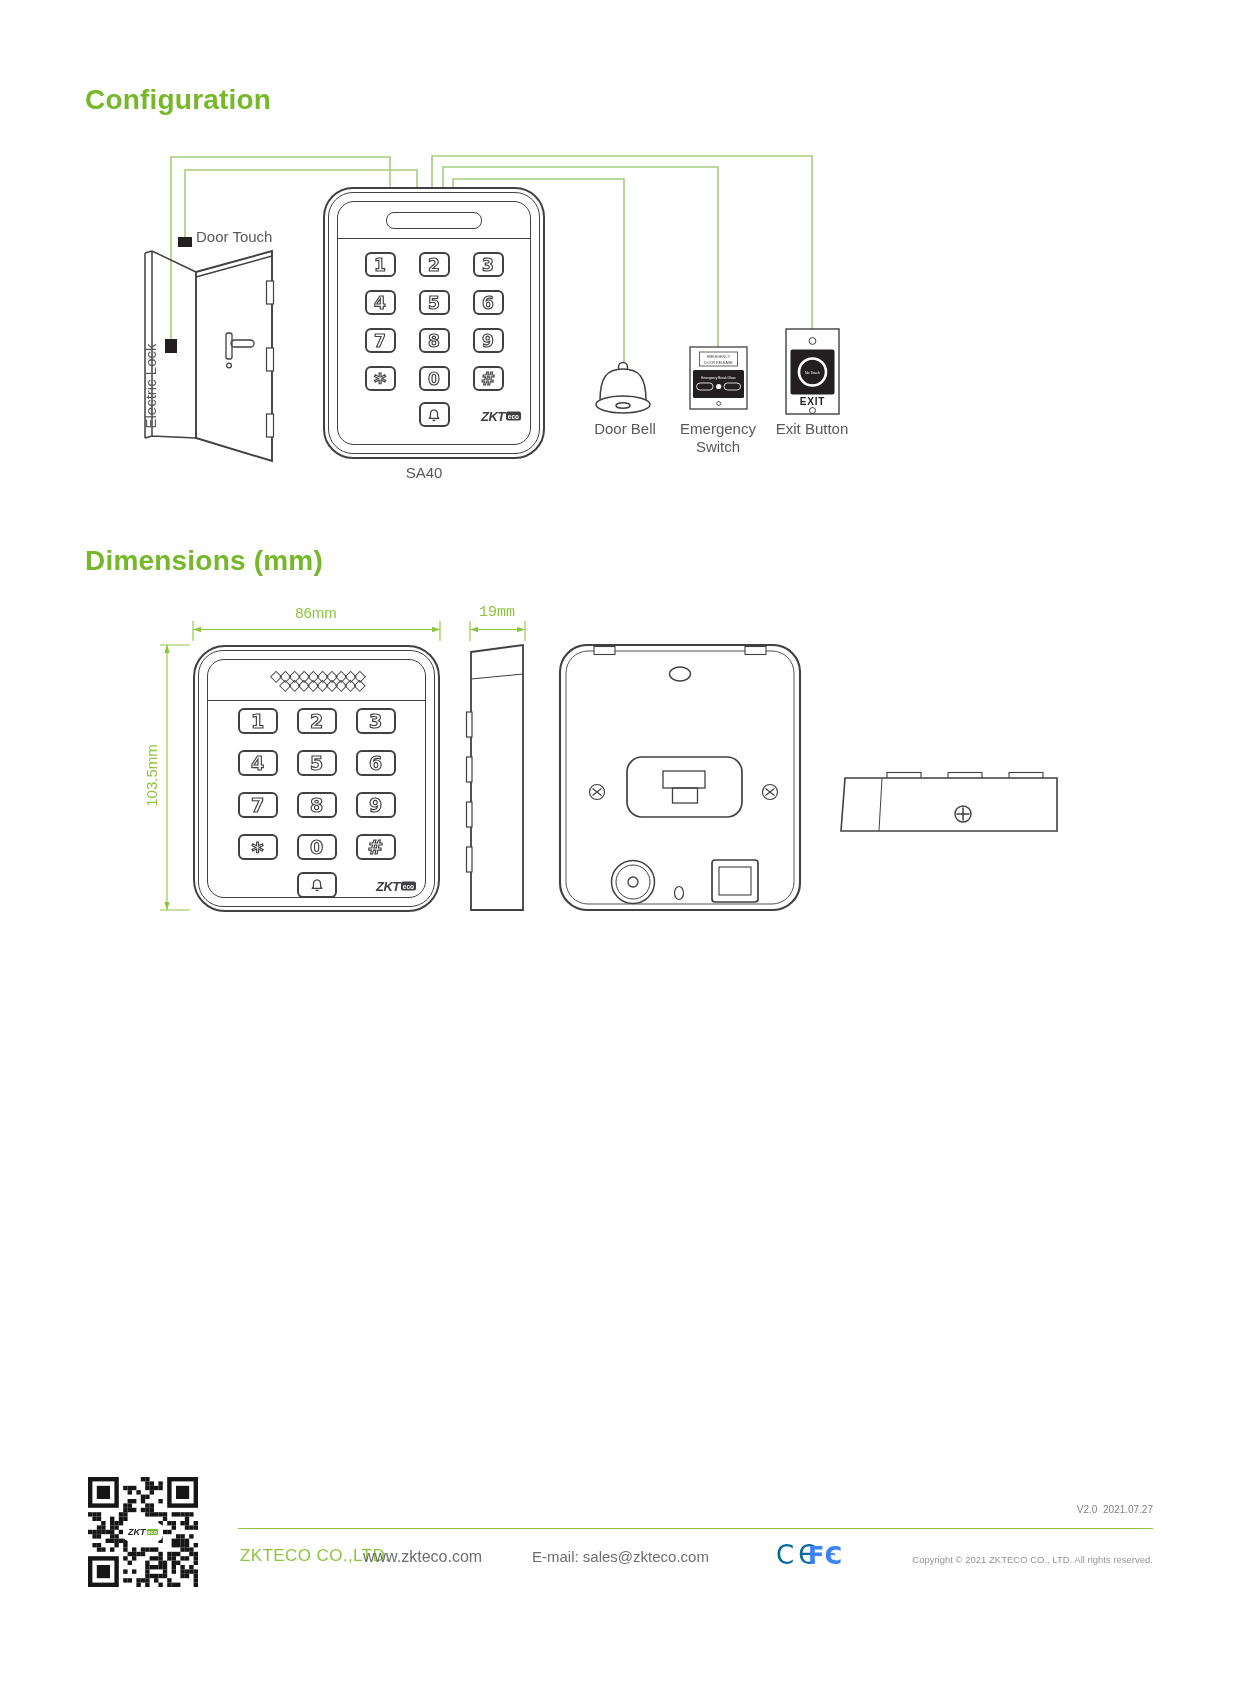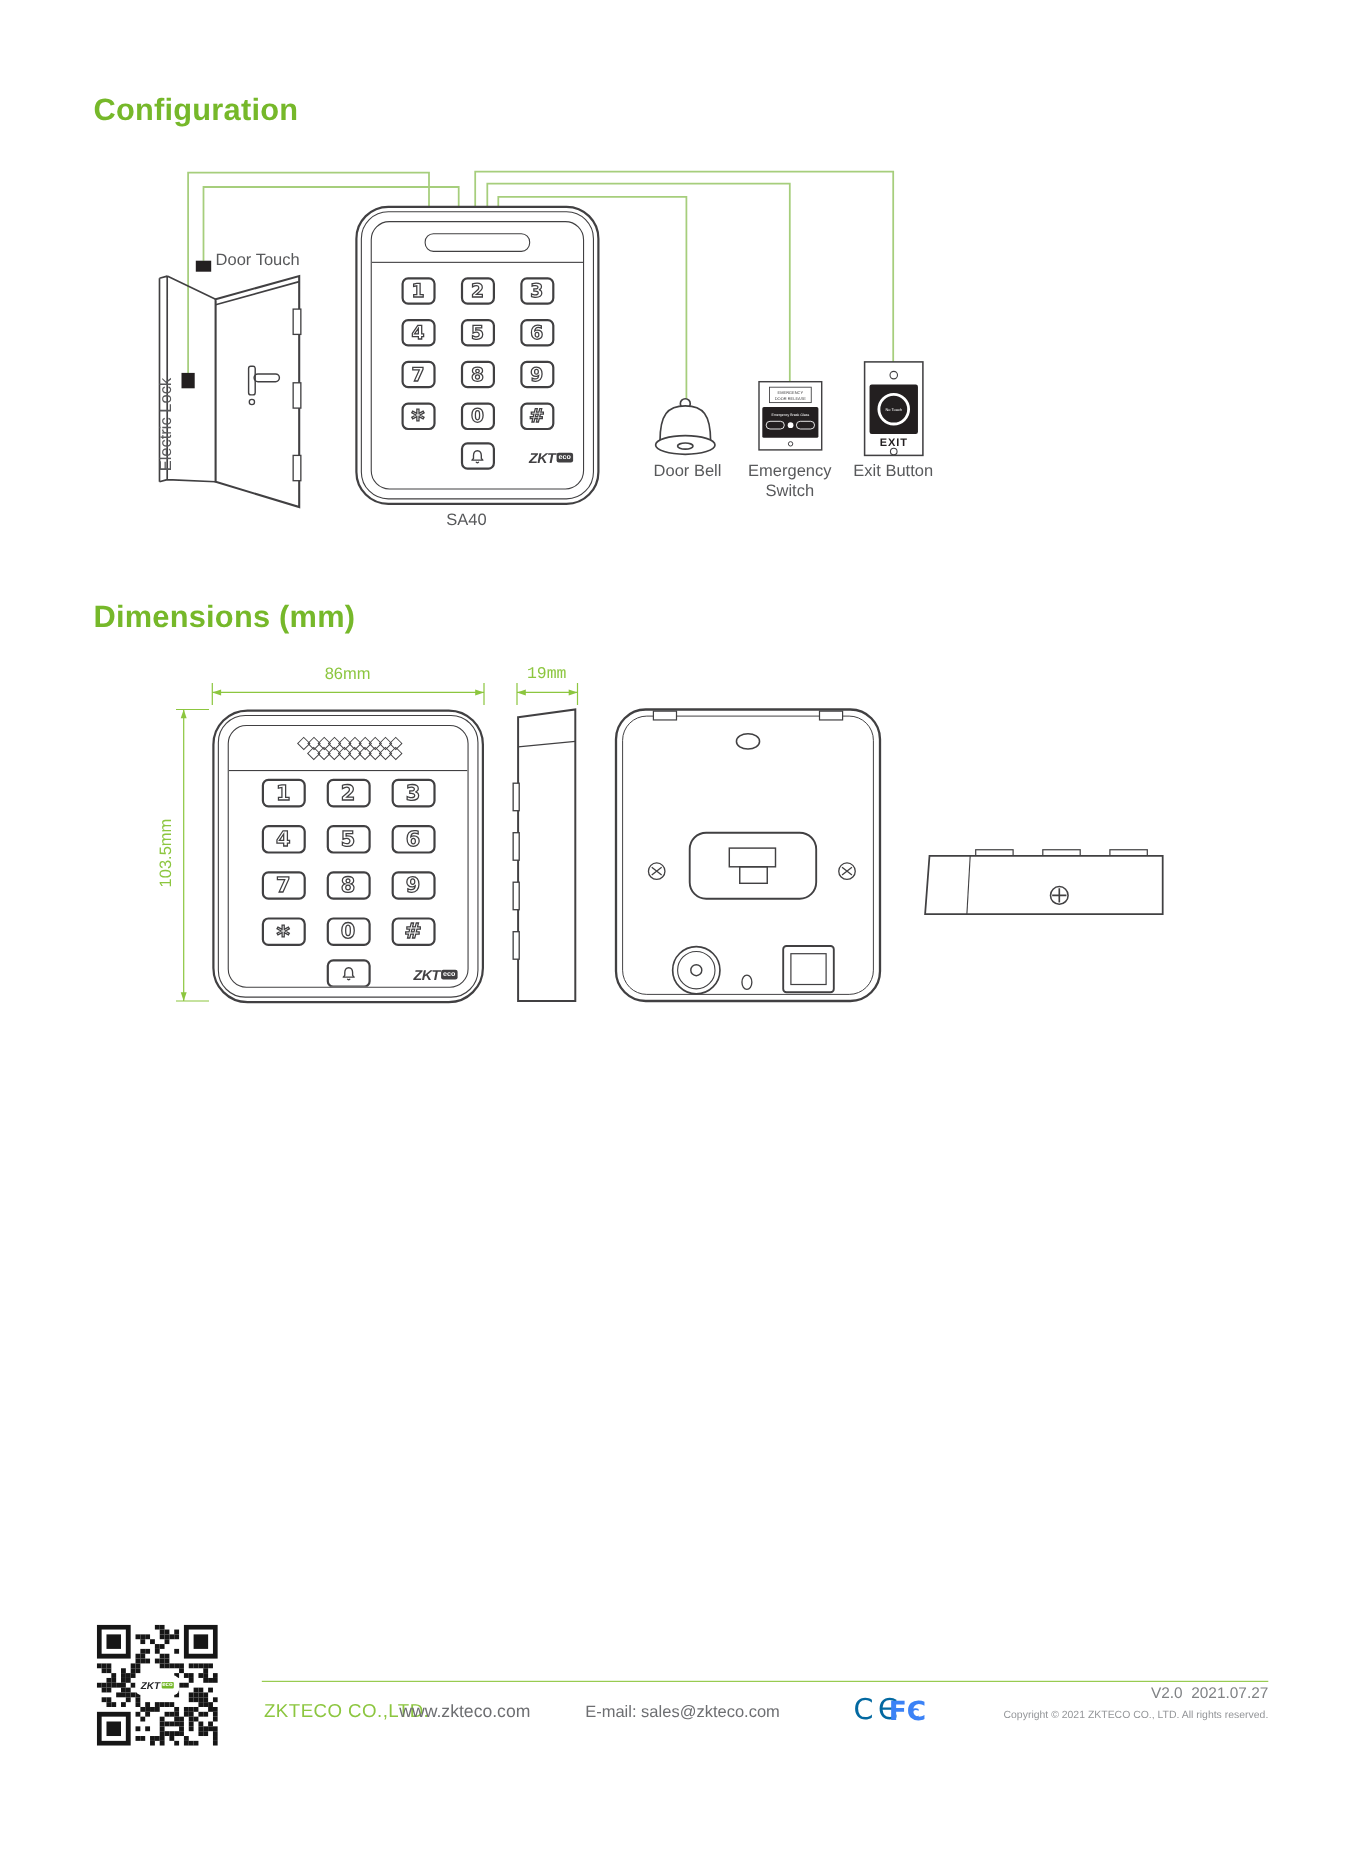--- a/index.html
+++ b/index.html
@@ -52,21 +52,21 @@
   .t-emg-w{font-size:3.2px;fill:#fff;text-anchor:middle;font-family:"Liberation Sans",sans-serif;}
   .t-notouch{font-size:3.6px;fill:#fff;text-anchor:middle;font-family:"Liberation Sans",sans-serif;}
   .t-exit{font-size:10px;font-weight:bold;fill:#231f20;text-anchor:middle;letter-spacing:.8px;font-family:"Liberation Sans",sans-serif;}
 
   
   .qr{position:absolute;left:88px;top:1477px;width:110px;height:110px;z-index:2;}
   .qr-logo{position:absolute;left:50%;top:50%;transform:translate(-50%,-50%);background:#fff;
            border-radius:4px;padding:2px 3px;display:flex;align-items:center;box-shadow:0 0 0 2px #fff;}
   .qr-zkt{font-size:9px;font-weight:bold;font-style:italic;color:#26272a;}
   .qr-eco{font-size:5.5px;font-weight:bold;color:#fff;background:#76b82a;border-radius:1px;padding:0 1px;margin-left:1px;}
-  .f-version{position:absolute;right:88px;top:1504px;font-size:14px;color:#808285;white-space:pre;margin-top:27px;}
+  .f-version{position:absolute;right:88px;top:1504px;font-size:10px;color:#808285;white-space:pre;}
   .f-rule{position:absolute;left:238px;top:1528px;width:915px;border-top:1.5px solid #8dc63f;}
   .f-company{position:absolute;left:240px;top:1546px;font-size:17px;color:#8cc63f;letter-spacing:.4px;}
   .f-website{position:absolute;left:363px;top:1548px;font-size:16px;color:#6d6e71;}
   .f-email{position:absolute;left:532px;top:1548px;font-size:15px;color:#6d6e71;}
   .f-ce{position:absolute;left:776px;top:1540px;font-size:26px;color:#0369a1;letter-spacing:4px;font-family:"DejaVu Sans",sans-serif;}
   .f-fcc{position:absolute;left:808px;top:1542px;font-size:24px;font-weight:bold;color:#3b82f6;font-family:"DejaVu Sans",sans-serif;}
   .fcc-inner{font-size:12px;font-weight:bold;position:relative;margin-left:-15px;top:-2px;}
   .f-copyright{position:absolute;right:88px;top:1554px;font-size:9.5px;color:#939598;}
 </style>
 </head>

